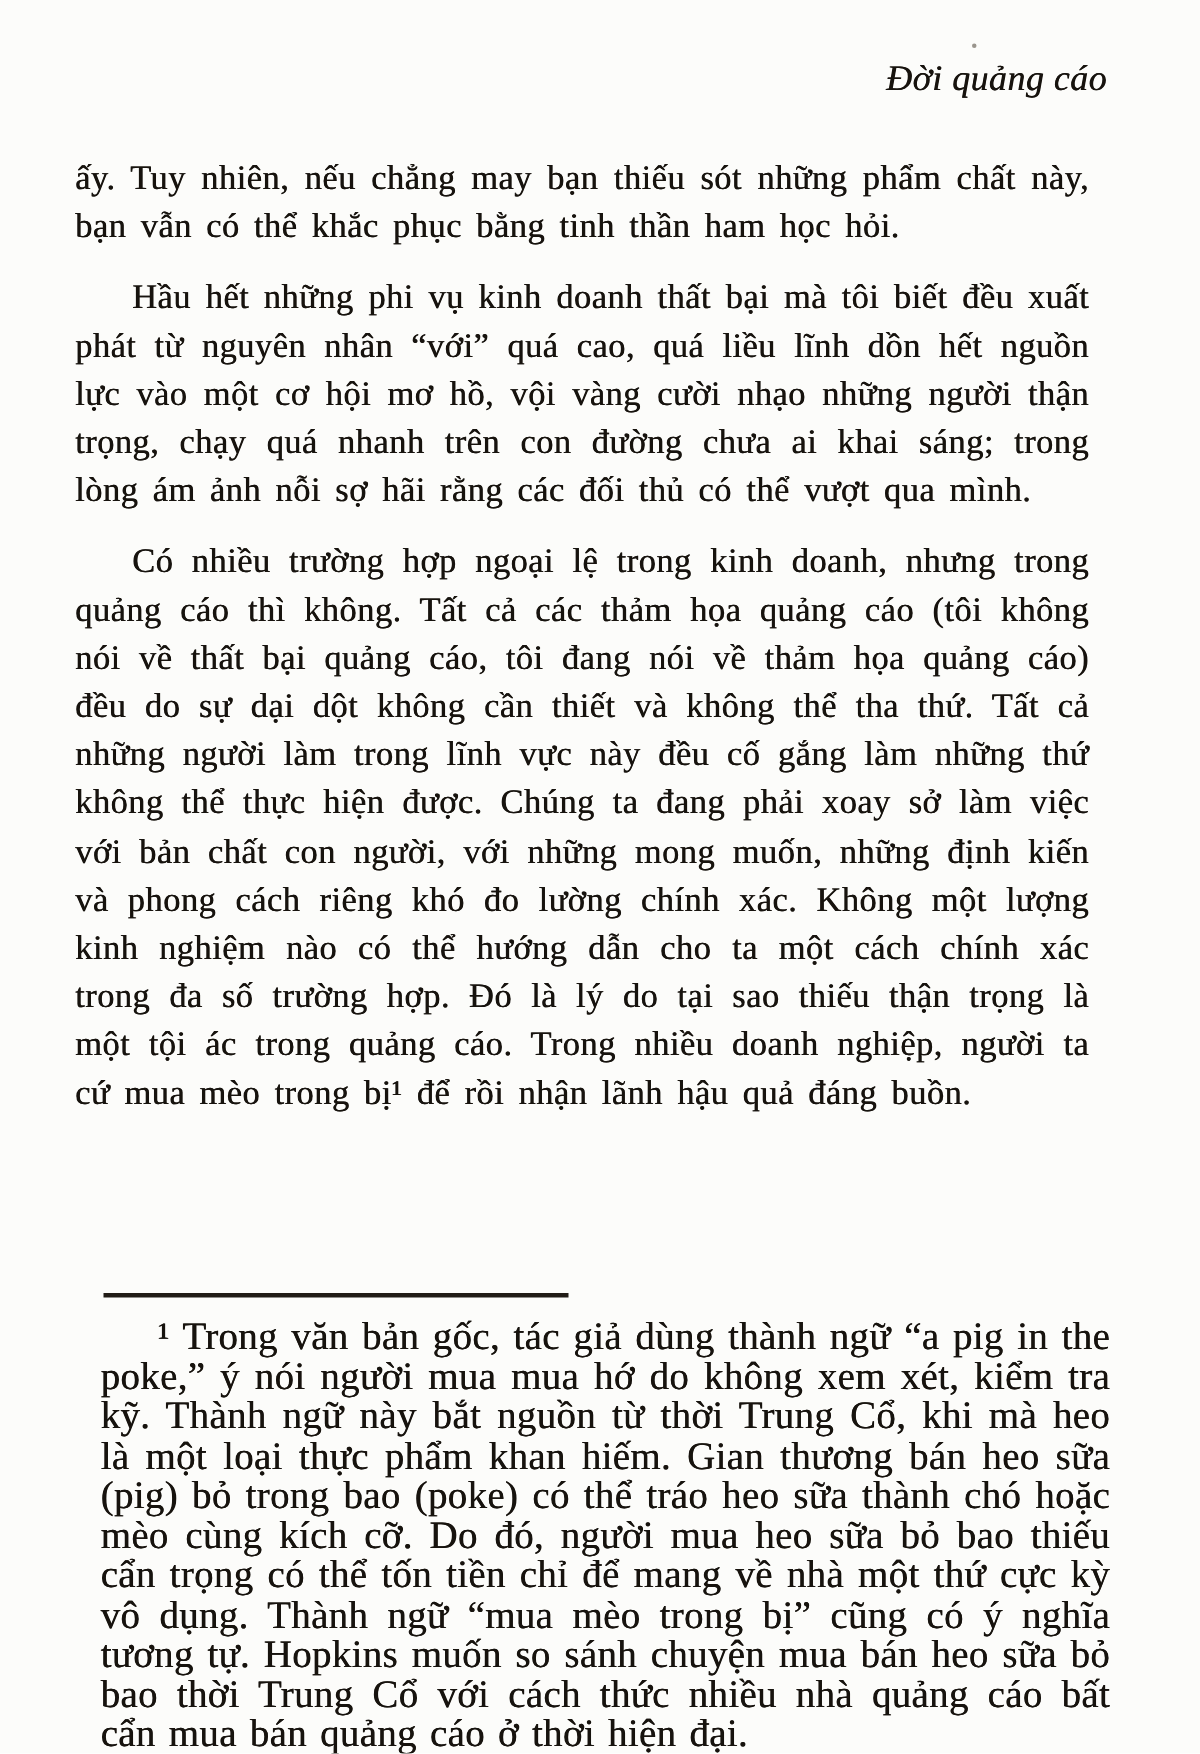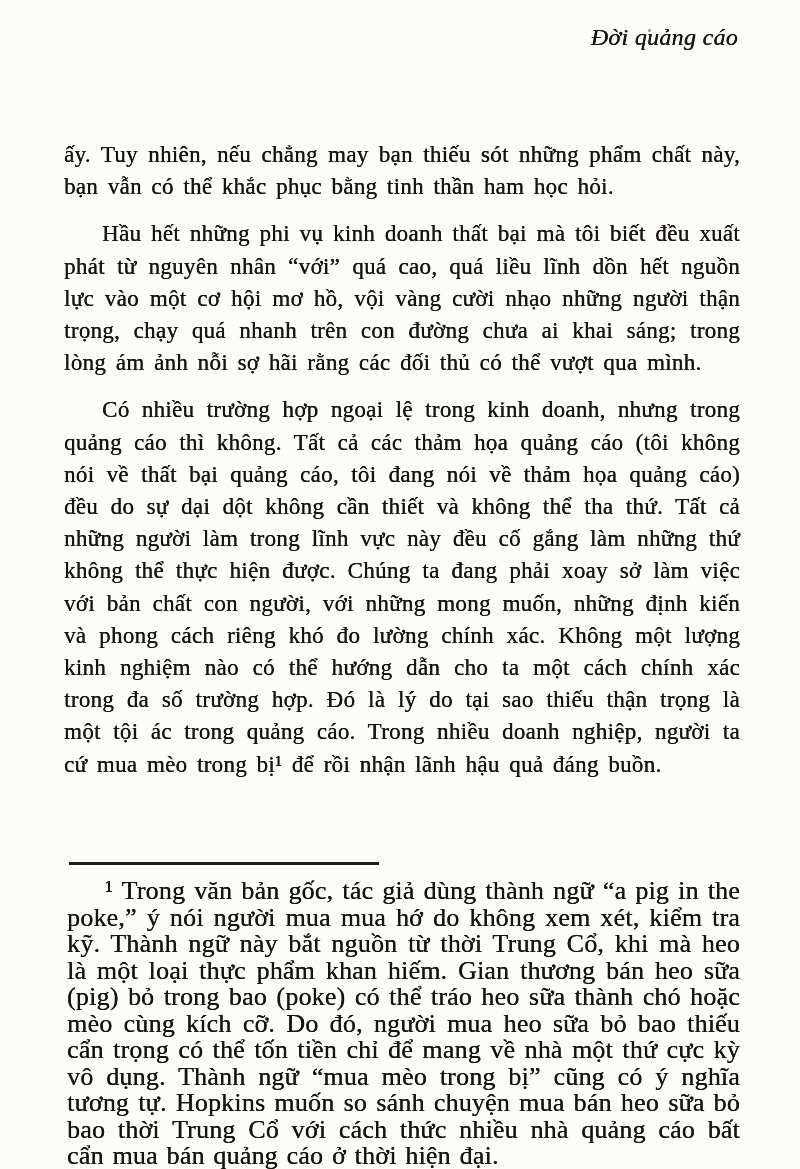--- a/index.html
+++ b/index.html
@@ -11,43 +11,42 @@
     position: relative;
     width: 800px;
     height: 1169px;
     background: #fcfcfa;
     color: #17130e;
     font-family: "Liberation Serif", "DejaVu Serif", serif;
     overflow: hidden;
   }
   .running-header {
     position: absolute;
-    top: 24px;
+    top: 40px;
     right: 62px;
     font-style: italic;
     font-size: 24px;
     letter-spacing: 0.3px;
     text-shadow: 0.3px 0 0 currentColor;
     white-space: nowrap;
   }
   .scan-speck {
     position: absolute;
     left: 648px;
     top: 29px;
     width: 3px;
     height: 3px;
     border-radius: 50%;
     background: #9a958d;
   }
   .body-text {
     position: absolute;
     top: 103px;
-    left: 64px;
+    left: 50px;
     width: 676px;
-    margin-top: 36px;
   }
   .para {
     margin: 0 0 15px 0;
     font-size: 23px;
     line-height: 32.2px;
     text-align: justify;
     word-spacing: 3.5px;
     letter-spacing: 0.3px;
     text-shadow: 0.3px 0 0 currentColor;
     hyphens: none;

